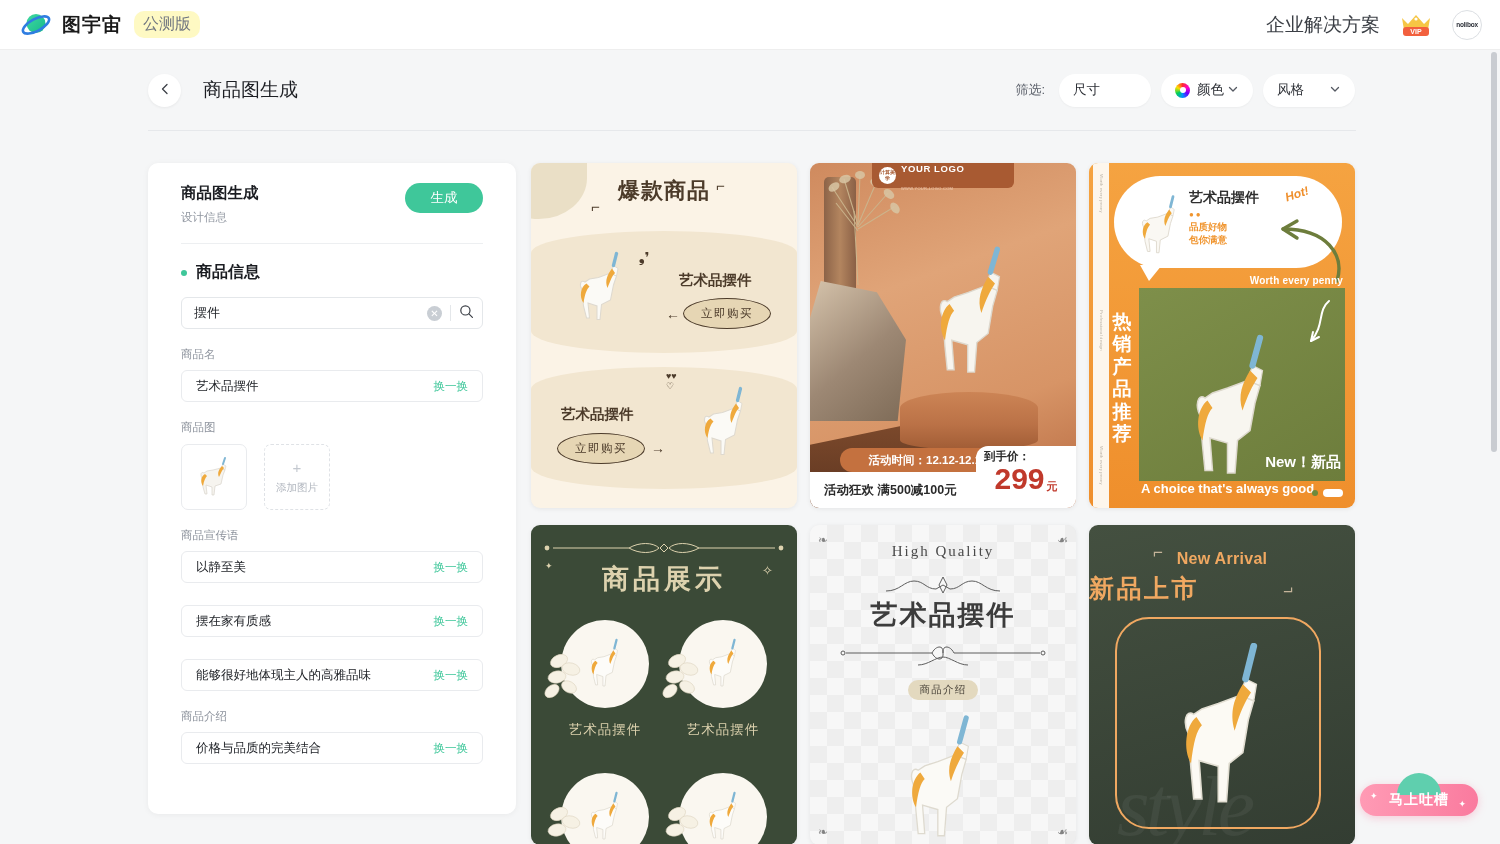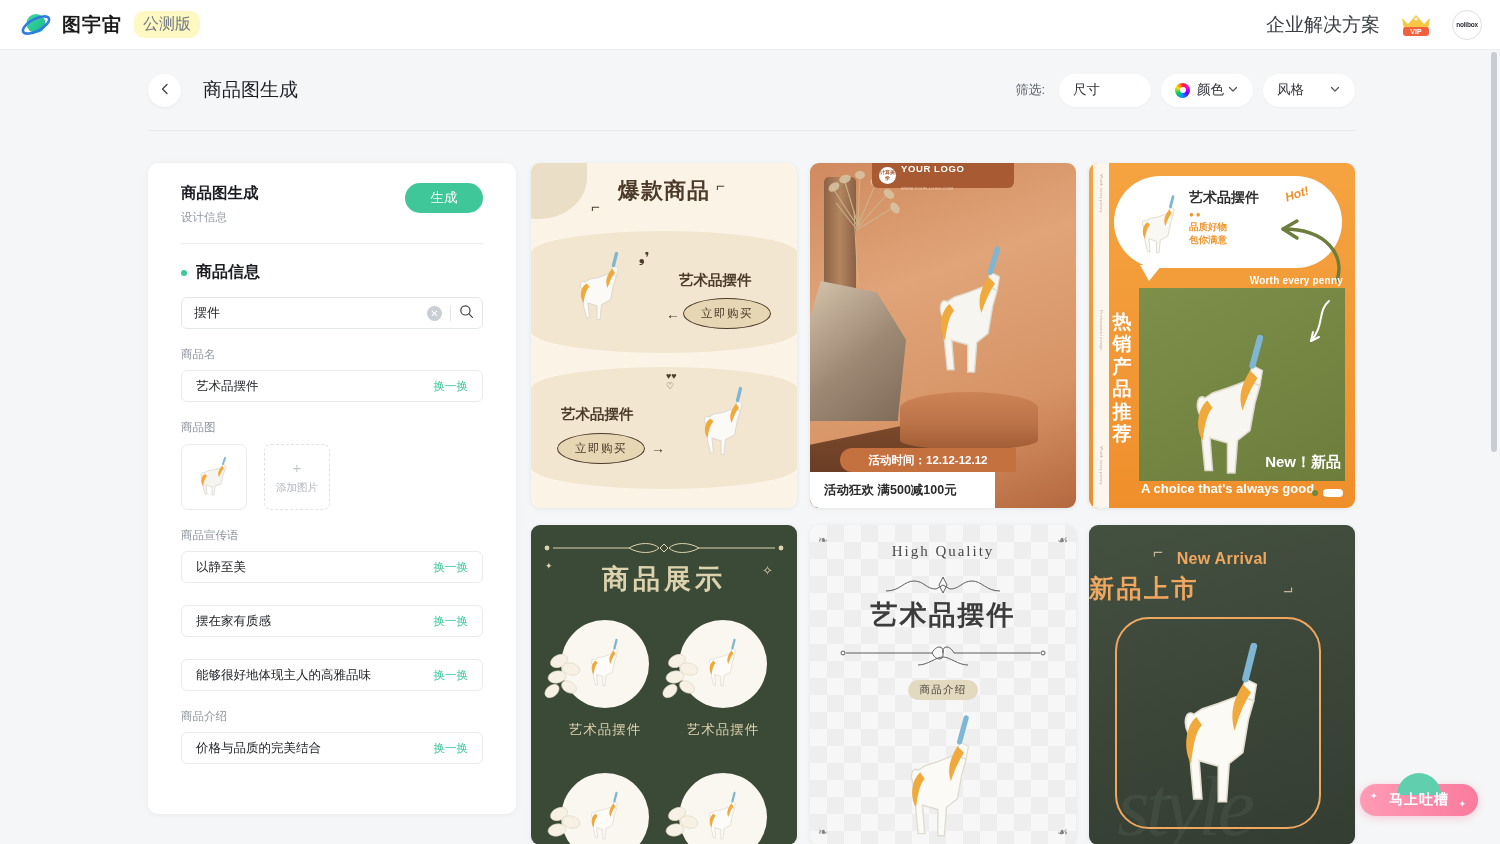--- a/index.html
+++ b/index.html
@@ -593,20 +593,27 @@
       <svg class="uni" style="position:absolute;left:110px;top:70px;" width="100" height="160" viewBox="0 0 44 62">
         <path d="M12 26 C9 24 8 29 10 33 L11 46 L12 56 L15 56 L14 43 L21 45 L21 57 L24 57 L25 44 L30 40 L32 28 L34 21 L29 19 L21 22 L15 24 Z" fill="#f7f5ef" stroke="#ddd8cd" stroke-width=".6"></path>
         <path d="M29 19 L34 21 L35 15 L31 13 Z" fill="#f7f5ef" stroke="#ddd8cd" stroke-width=".5"></path>
         <path d="M31 13 L34 3" stroke="#7fb6d4" stroke-width="2.4" stroke-linecap="round"></path>
         <path d="M30 15 C27 20 25 25 27 31 C29 25 31 21 33 18 Z" fill="#efa93c"></path>
         <path d="M13 27 C9 30 8 38 11 43 C12 36 13 32 15 30 Z" fill="#efa93c"></path>
       </svg>
 
       <div class="banner-l">活动时间：12.12-12.12</div>
       <div class="banner-b">活动狂欢 满500减100元</div>
+      <div class="price-box">
+        <span class="price-lbl">到手价：</span>
+        <span class="price-row">
+          <span class="price-num">299</span>
+          <span class="price-unit">元</span>
+        </span>
+      </div>
     </div>
 
     <div class="card c3">
       <div class="side">
         <span class="sidetxt" style="top:28px;">Worth every penny</span>
         <span class="sidetxt" style="top:165px;">Professional design</span>
         <span class="sidetxt" style="top:300px;">Worth every penny</span>
       </div>
 
       <div class="bubble"></div>

